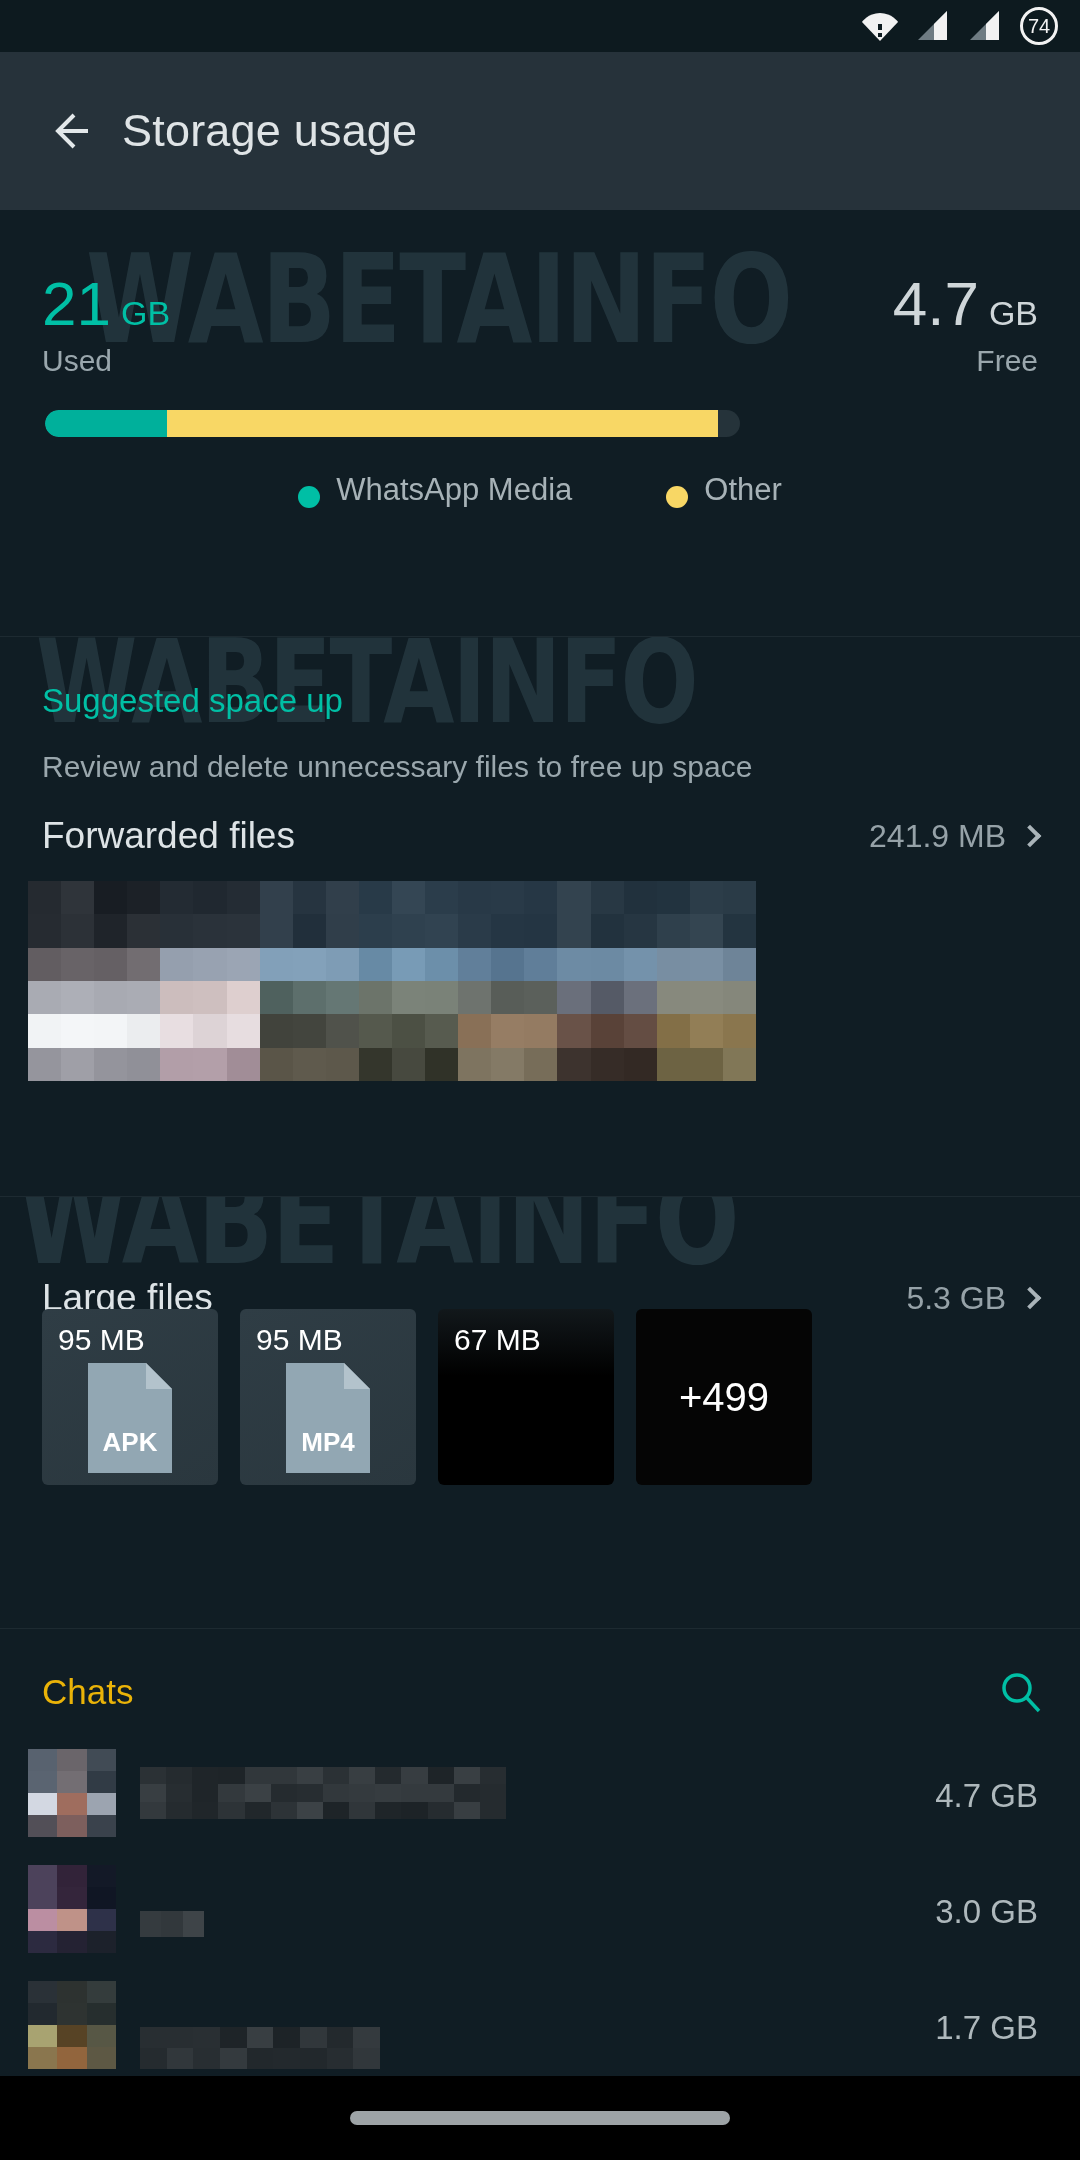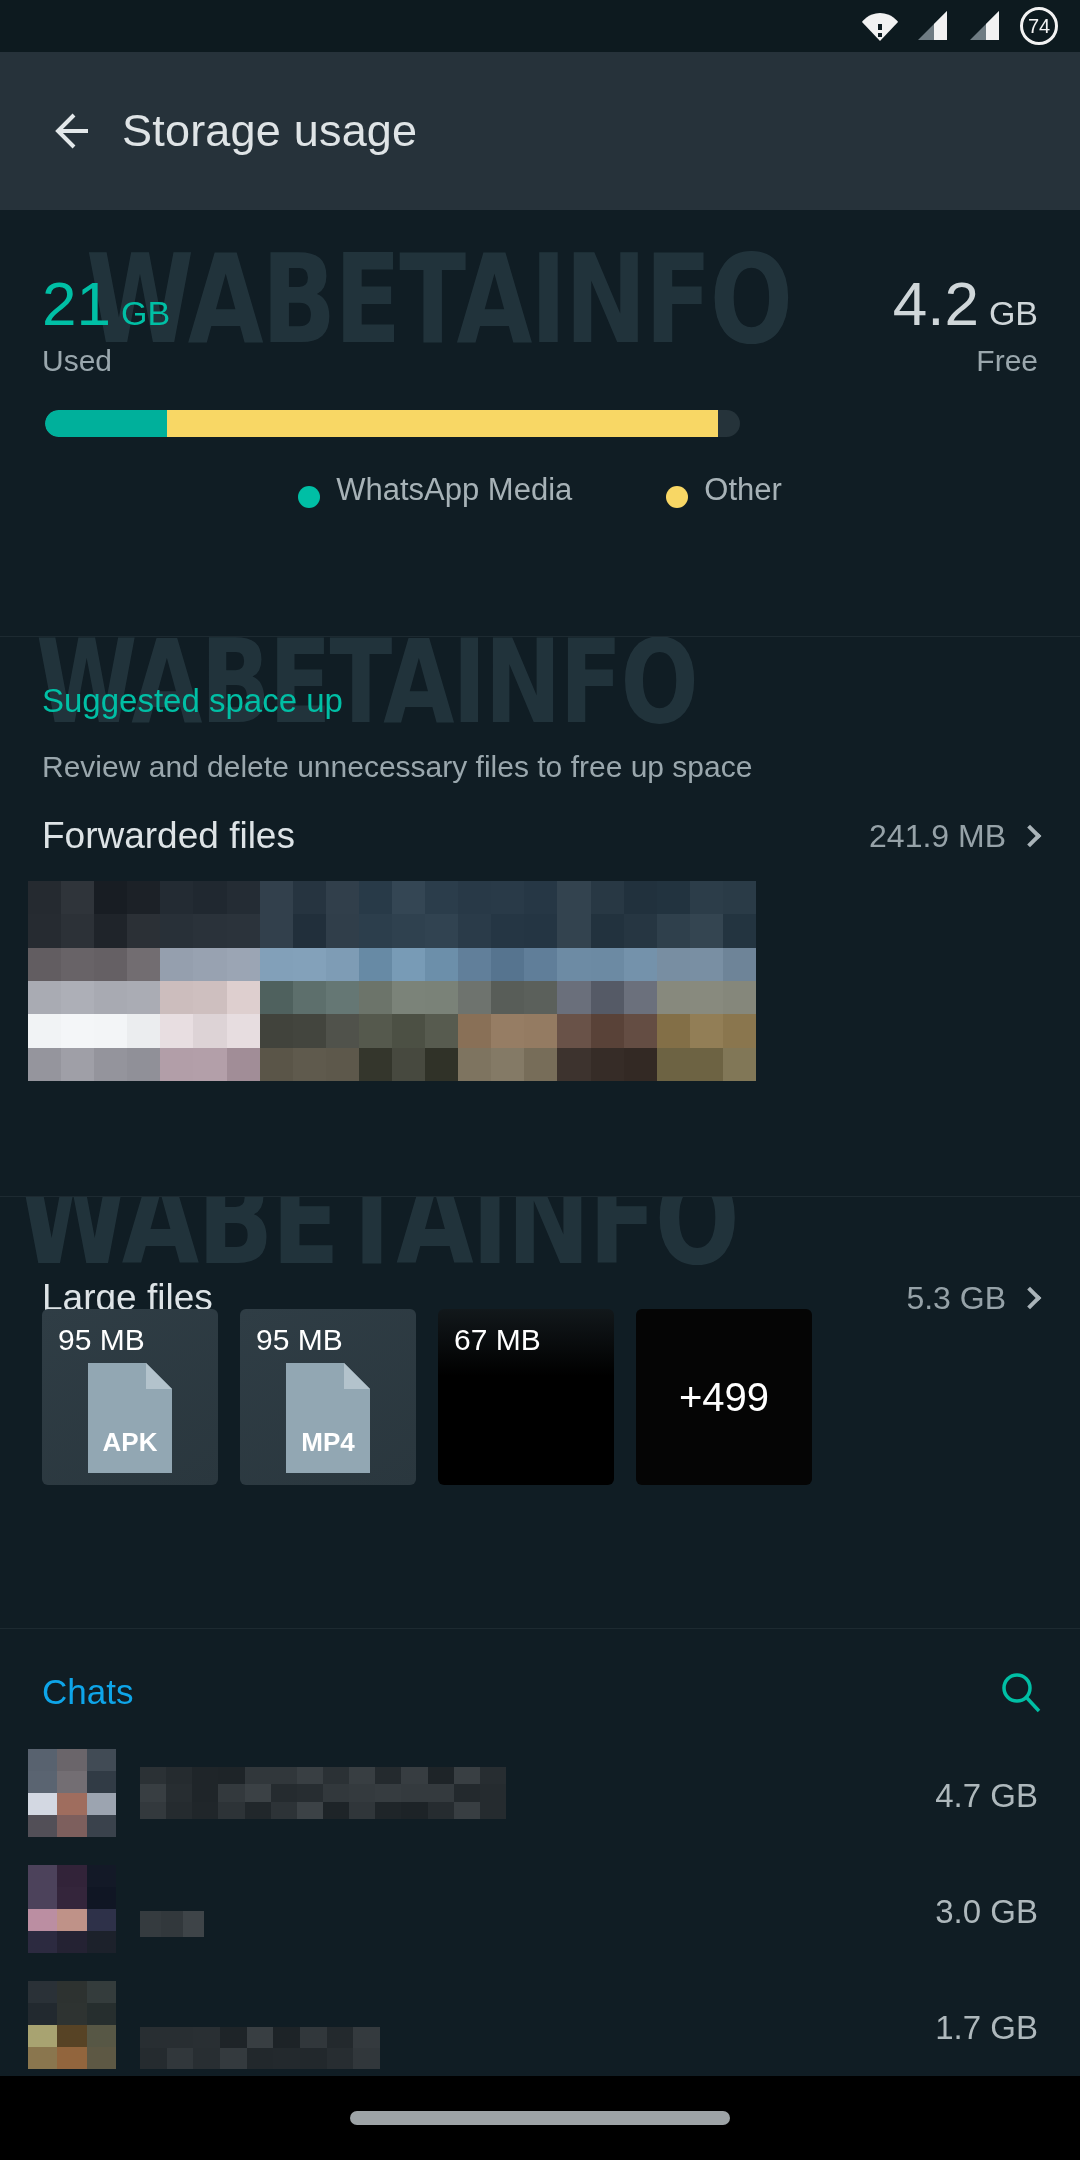--- a/index.html
+++ b/index.html
@@ -112,21 +112,21 @@
   .card-more-txt{ color:#fff; font-size:40px; }
   .filepage{ position:absolute; left:50%; top:54px; transform:translateX(-50%); }
 
   
   .chats{ position:absolute; top:1629px; left:0; width:1080px; height:476px;
           background:#101d24; overflow:hidden; }
   .chats-head{
     position:absolute; top:40px; left:42px; right:36px;
     display:flex; align-items:center; justify-content:space-between;
   }
-  .chats-title{ color:#0ea5e9; font-size:35px; }
+  .chats-title{ color:#eab308; font-size:35px; }
   .chat-row{ position:absolute; left:0; width:1080px; height:128px; }
   .avatar{ position:absolute; left:28px; top:0; width:88px; height:88px;
            display:grid; overflow:hidden; }
   .avatar i{ display:block; }
   .namebar{ position:absolute; display:grid; overflow:hidden; }
   .namebar i{ display:block; }
   .chat-size{ position:absolute; right:42px; color:#aeb8bc; font-size:33px; }
 
   
   .navbar{ position:absolute; bottom:0; left:0; width:1080px; height:84px;
@@ -171,21 +171,21 @@
     <div class="sum-row">
       <div class="sum-col used">
         <div class="sum-top">
           <span class="sum-num">21</span>
           <span class="sum-unit">GB</span>
         </div>
         <div class="sum-lab">Used</div>
       </div>
       <div class="sum-col right free">
         <div class="sum-top">
-          <span class="sum-num">4.2</span>
+          <span class="sum-num">4.7</span>
           <span class="sum-unit">GB</span>
         </div>
         <div class="sum-lab">Free</div>
       </div>
     </div>
 
     <div class="bar-wrap">
       <div class="seg media" id="seg-media" style="width: 17.5%; background: rgb(0, 176, 155);"></div>
       <div class="seg other" id="seg-other" style="width: 79.3%; background: rgb(248, 215, 101);"></div>
     </div>

